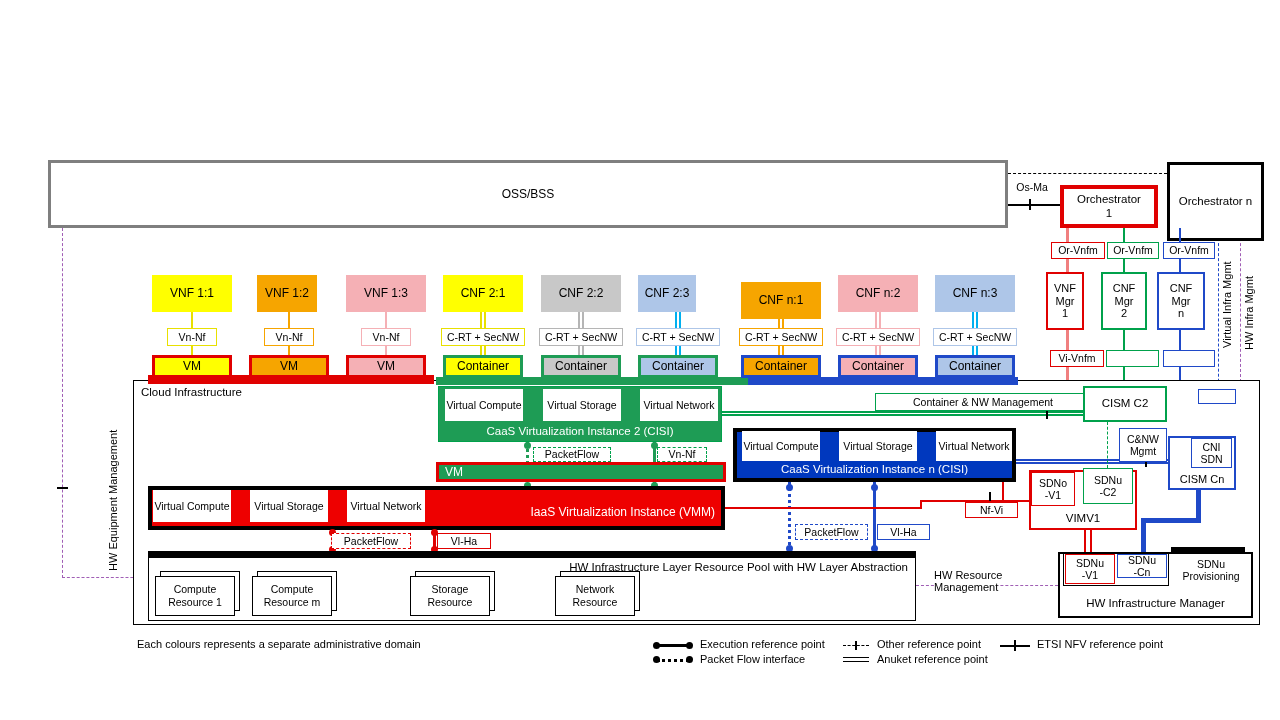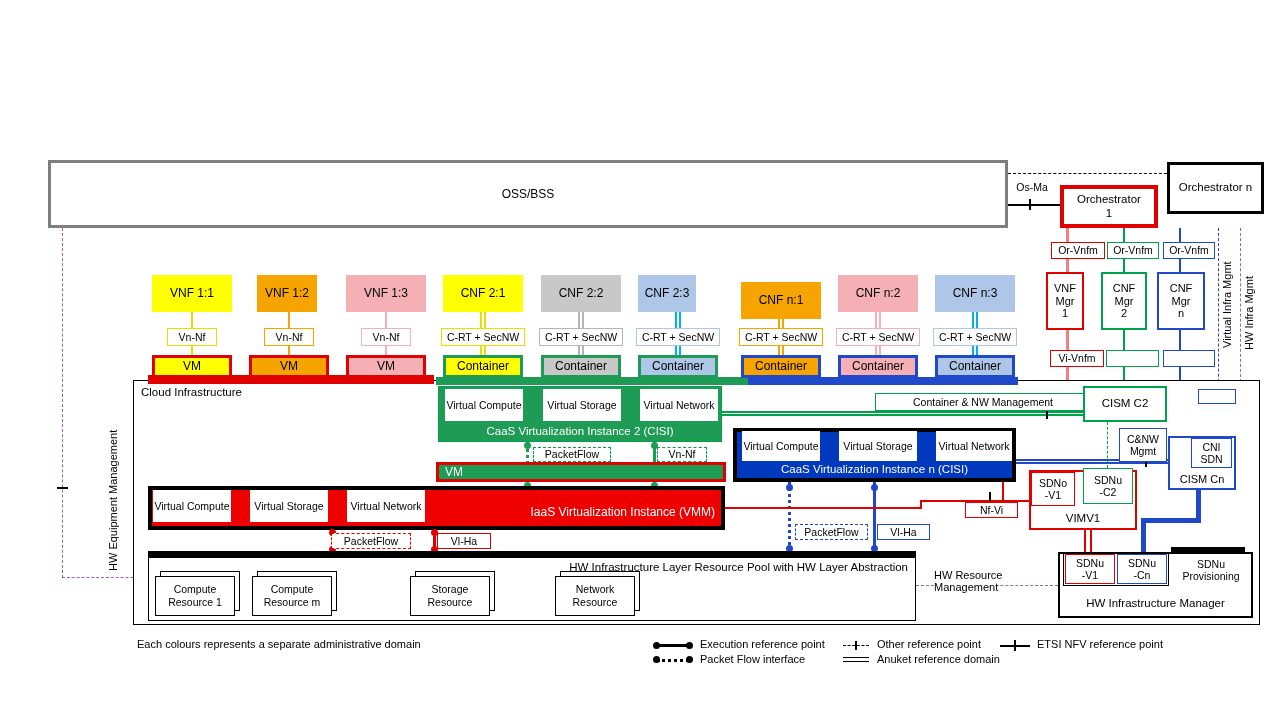--- a/index.html
+++ b/index.html
@@ -43,21 +43,21 @@
   <div class="b dash-h" style="left:1228px;top:518px;width:13px"></div>
   <div class="b dash-v" style="left:1228px;top:518px;height:30px"></div>
   <div class="b vtext f11" style="left:1219px;top:246px;width:15px;height:118px">Virtual Infra Mgmt</div>
   <div class="b vtext f11" style="left:1241px;top:260px;width:15px;height:106px">HW Infra Mgmt</div>
 
   <div class="b dash-h" style="left:1008px;top:173px;width:159px;border-color:#000"></div>
   <div class="b tick" style="left:1008px;top:204px;width:52px;height:2px"></div>
   <div class="b tick" style="left:1029px;top:199px;width:2px;height:11px"></div>
   <div class="b t f10 bw" style="left:1010px;top:180px;width:44px;height:14px">Os-Ma</div>
   <div class="b t f12 bw" style="left:48px;top:160px;width:960px;height:68px;border:3px solid #7F7F7F">OSS/BSS</div>
-  <div class="b t f115 bw" style="left:1167px;top:162px;width:97px;height:52px;border:3px solid #000;padding:0 8px">Orchestrator n</div>
+  <div class="b t f115 bw" style="left:1167px;top:162px;width:97px;height:79px;border:3px solid #000;padding:0 8px">Orchestrator n</div>
   <div class="b t f115 bw" style="left:1060px;top:185px;width:98px;height:43px;border:4px solid var(--red);padding:0 10px">Orchestrator 1</div>
 
   <div class="b" style="left:1066px;top:228px;width:3px;height:44px;background:var(--red-line)"></div>
   <div class="b" style="left:1066px;top:330px;width:3px;height:20px;background:var(--red-line)"></div>
   <div class="b" style="left:1066px;top:367px;width:3px;height:105px;background:var(--red-line)"></div>
   <div class="b" style="left:1123px;top:228px;width:2px;height:44px;background:var(--green)"></div>
   <div class="b" style="left:1123px;top:330px;width:2px;height:20px;background:var(--green)"></div>
   <div class="b" style="left:1123px;top:367px;width:2px;height:19px;background:var(--green)"></div>
   <div class="b" style="left:1179px;top:228px;width:2px;height:44px;background:var(--blue)"></div>
   <div class="b" style="left:1179px;top:330px;width:2px;height:20px;background:var(--blue)"></div>
@@ -228,21 +228,21 @@
   <div class="b t f10 bw" style="left:1083px;top:468px;width:50px;height:36px;border:1.5px solid var(--green);padding:0 8px">SDNu -C2</div>
 
   <div class="b" style="left:1084px;top:530px;width:8px;height:22px;border-left:2px solid var(--red);border-right:2px solid var(--red)"></div>
   <div class="b" style="left:1196px;top:490px;width:5px;height:32px;background:var(--blue)"></div>
   <div class="b" style="left:1141px;top:518px;width:60px;height:5px;background:var(--blue)"></div>
   <div class="b" style="left:1141px;top:518px;width:5px;height:34px;background:var(--blue)"></div>
 
   <div class="b bw" style="left:1058px;top:552px;width:195px;height:66px;border:2px solid #000"></div>
   <div class="b bk1" style="left:1063px;top:552px;width:106px;height:34px"></div>
   <div class="b t f10 bw brd" style="left:1065px;top:554px;width:50px;height:30px;padding:0 8px">SDNu -V1</div>
-  <div class="b t f10 bw bbl" style="left:1117px;top:554px;width:50px;height:30px;padding:0 8px">SDNu -Cn</div>
+  <div class="b t f10 bw bbl" style="left:1117px;top:554px;width:50px;height:24px;padding:0 8px">SDNu -Cn</div>
   <div class="b" style="left:1171px;top:547px;width:74px;height:7px;background:#000"></div>
   <div class="b t f10" style="left:1171px;top:556px;width:80px;height:28px">SDNu Provisioning</div>
   <div class="b t f115" style="left:1058px;top:596px;width:195px;height:16px">HW Infrastructure Manager</div>
 
   <div class="b f11" style="left:137px;top:638px;width:340px">Each colours represents a separate administrative domain</div>
 
   <div class="b" style="left:657px;top:644px;width:32px;height:3px;background:#000"></div>
   <div class="b dot" style="left:653px;top:642px;background:#000"></div>
   <div class="b dot" style="left:686px;top:642px;background:#000"></div>
   <div class="b f11" style="left:700px;top:638px;width:140px">Execution reference point</div>
@@ -250,19 +250,19 @@
   <div class="b" style="left:657px;top:659px;width:32px;height:0;border-top:3px dotted #000"></div>
   <div class="b dot" style="left:653px;top:656px;background:#000"></div>
   <div class="b dot" style="left:686px;top:656px;background:#000"></div>
   <div class="b f11" style="left:700px;top:653px;width:140px">Packet Flow interface</div>
 
   <div class="b" style="left:843px;top:645px;width:26px;height:0;border-top:1.5px dashed #000"></div>
   <div class="b tick" style="left:855px;top:641px;width:2px;height:9px"></div>
   <div class="b f11" style="left:877px;top:638px;width:120px">Other reference point</div>
 
   <div class="b" style="left:843px;top:657px;width:26px;height:5px;border-top:1.5px solid #000;border-bottom:1.5px solid #000"></div>
-  <div class="b f11" style="left:877px;top:653px;width:130px">Anuket reference domain</div>
+  <div class="b f11" style="left:877px;top:653px;width:130px">Anuket reference point</div>
 
   <div class="b" style="left:1000px;top:645px;width:30px;height:2px;background:#000"></div>
   <div class="b tick" style="left:1014px;top:640px;width:2px;height:11px"></div>
   <div class="b f11" style="left:1037px;top:638px;width:160px">ETSI NFV reference point</div>
 
 </div>
 
 </body></html>

